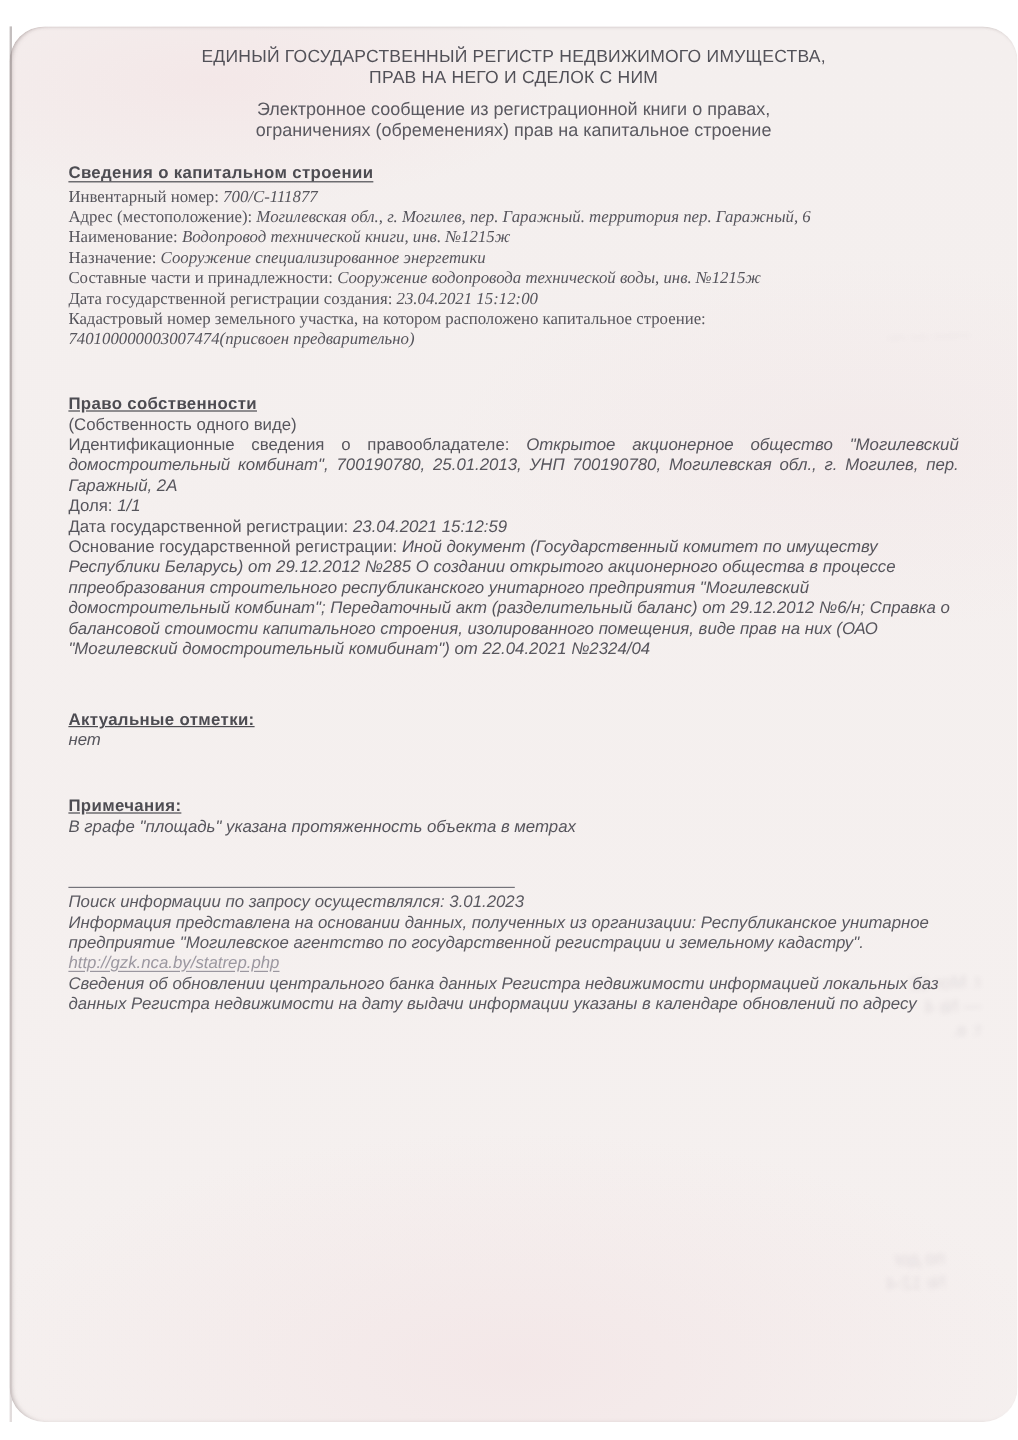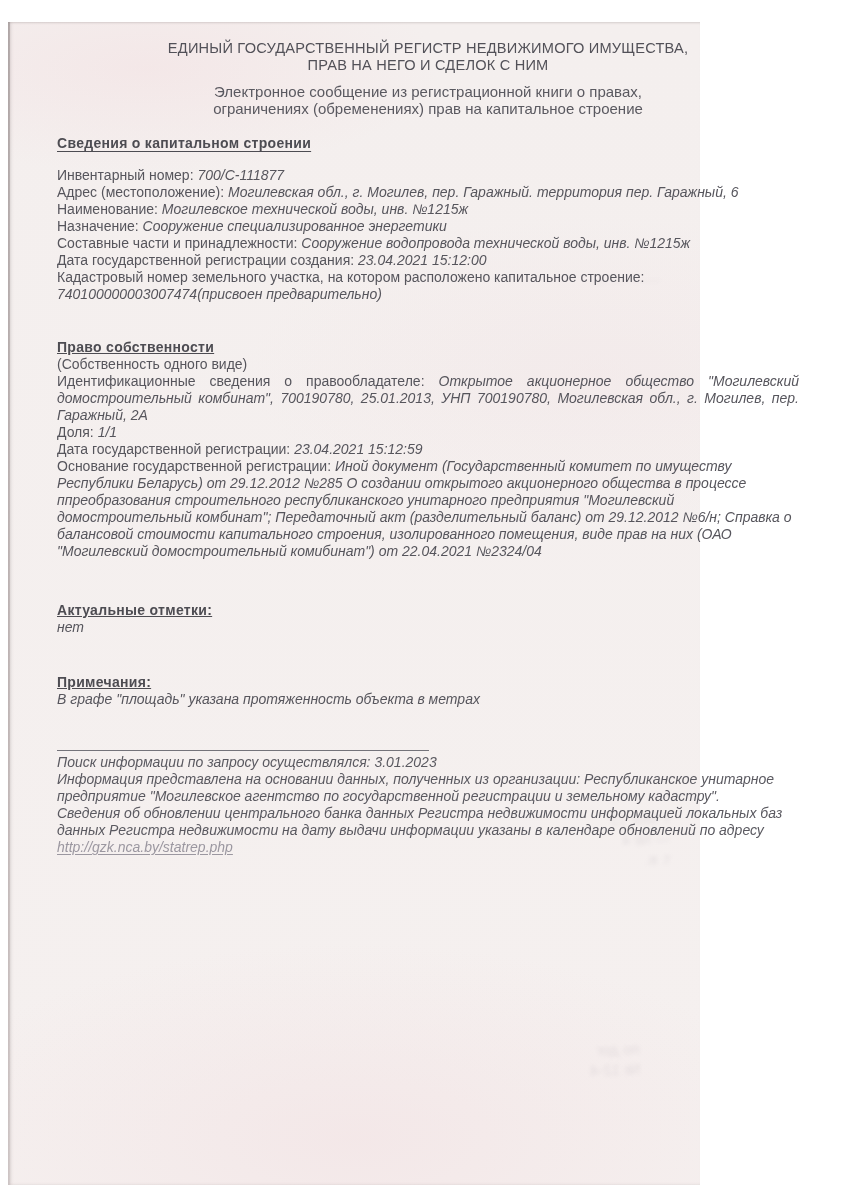--- a/index.html
+++ b/index.html
@@ -6,27 +6,28 @@
   body{
     width:848px;height:1200px;
     background:#ffffff;
     font-family:"Liberation Sans", sans-serif;
     position:relative;
     overflow:hidden;
   }
   .scan-page{
     position:absolute;
     left:8px; top:22px;
-    width:692px; height:1163px;
+    width:840px; height:1163px;
     background:
       radial-gradient(ellipse 420px 150px at 20% 4%, rgba(243,222,224,.45), rgba(243,222,224,0) 70%),
       radial-gradient(ellipse 500px 220px at 85% 30%, rgba(241,226,228,.35), rgba(241,226,228,0) 70%),
       radial-gradient(ellipse 600px 260px at 50% 96%, rgba(242,223,225,.5), rgba(242,223,225,0) 75%),
       linear-gradient(#f4efee,#f5f0ef);
     box-shadow: inset 3px 0 4px -2px rgba(120,105,105,.55), inset 0 2px 3px -2px rgba(150,135,135,.4);
+    border-radius: 29px;
   }
   .page-edge-left{
     position:absolute;left:0;top:0;bottom:0;width:2px;
     background:linear-gradient(#9d9494,#b7acac 60%, #cfc6c6);
     opacity:.6;
   }
   .content{
     position:absolute;
     left:49px; top:18px;
     width:742px;
@@ -47,21 +48,21 @@
     margin:0 0 8px 0;
   }
   .section-heading{
     font-weight:bold;
     color:#4d4c52;
     letter-spacing:.3px;
     text-decoration:underline;
   }
   .underlined{ text-decoration:underline; text-underline-offset:3px; }
   .field p, p.field{ margin:0; }
-  .fields{ margin-top:15px; }
+  .fields{ margin-top:4px;font-family:Liberation Serif, serif; }
   .val{ font-style:italic; }
   .block-val{ display:block; font-style:italic; }
   .just{ text-align:justify; }
   .sp1{ height:18px; }
   .sp2{ height:36px; }
   .footer{ font-style:italic; color:#5a5960; }
   .divider{
     width:372px; height:0;
     border-top:1.4px solid #74737a;
     margin:0 0 3px 0;
@@ -110,21 +111,21 @@
     <div class="doc-subtitle centered">Электронное сообщение из регистрационной книги о правах,
 ограничениях (обременениях) прав на капитальное строение</div>
 
     <div class="sp1" style="height:10px;"></div>
 
     <div>
       <div class="section-heading underlined">Сведения о капитальном строении</div>
       <div class="fields">
         <p class="field"><span>Инвентарный номер:</span> <span class="val">700/С-111877</span></p>
         <p class="field"><span>Адрес (местоположение):</span> <span class="val">Могилевская обл., г. Могилев, пер. Гаражный. территория пер. Гаражный, 6</span></p>
-        <p class="field"><span>Наименование:</span> <span class="val">Могилевское технической воды, инв. №1215ж</span></p>
+        <p class="field"><span>Наименование:</span> <span class="val">Водопровод технической книги, инв. №1215ж</span></p>
         <p class="field"><span>Назначение:</span> <span class="val">Сооружение специализированное энергетики</span></p>
         <p class="field"><span>Составные части и принадлежности:</span> <span class="val">Сооружение водопровода технической воды, инв. №1215ж</span></p>
         <p class="field"><span>Дата государственной регистрации создания:</span> <span class="val">23.04.2021 15:12:00</span></p>
         <p class="field"><span>Кадастровый номер земельного участка, на котором расположено капитальное строение:</span><span class="block-val">740100000003007474(присвоен предварительно)</span></p>
       </div>
     </div>
 
     <div class="sp2"></div>
 
     <div>
@@ -149,18 +150,18 @@
       <div class="section-heading">Примечания:</div>
       <p class="field val">В графе "площадь" указана протяженность объекта в метрах</p>
     </div>
 
     <div class="sp2" style="height:42px;"></div>
 
     <div class="footer">
       <div class="divider"></div>
       <p class="field"><span>Поиск информации по запросу осуществлялся:</span> <span>3.01.2023</span></p>
       <p class="field">Информация представлена на основании данных, полученных из организации: Республиканское унитарное предприятие "Могилевское агентство по государственной регистрации и земельному кадастру".</p>
+      <p class="field"><a class="link">http://gzk.nca.by/statrep.php</a></p>
       <p class="field">Сведения об обновлении центрального банка данных Регистра недвижимости информацией локальных баз данных Регистра недвижимости на дату выдачи информации указаны в календаре обновлений по адресу</p>
-      <p class="field"><a class="link">http://gzk.nca.by/statrep.php</a></p>
     </div>
 
   </div>
 </div>
 
 </body></html>

